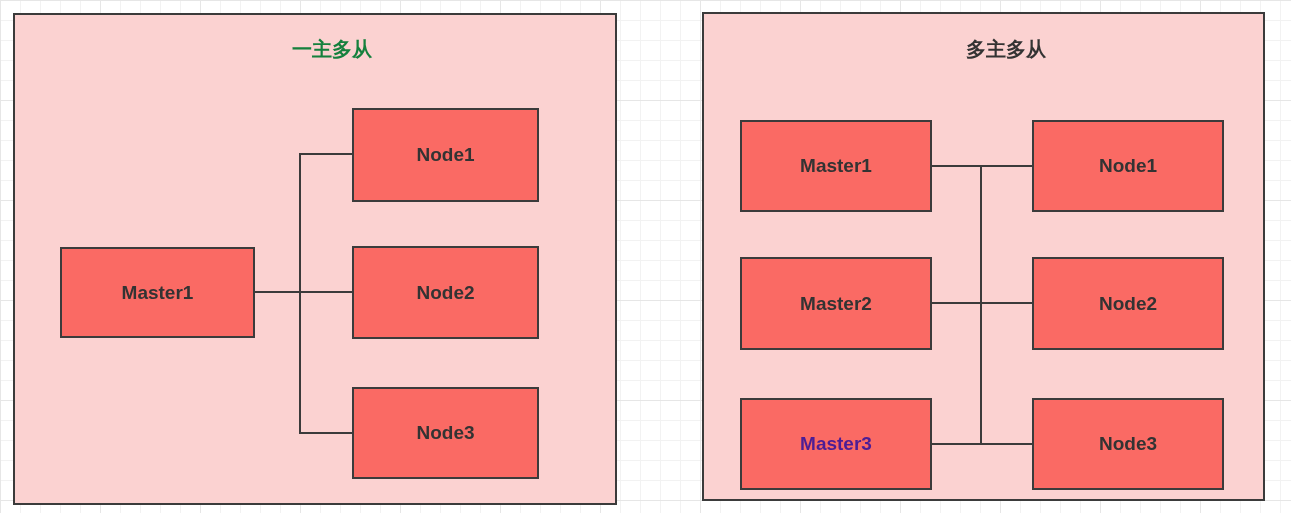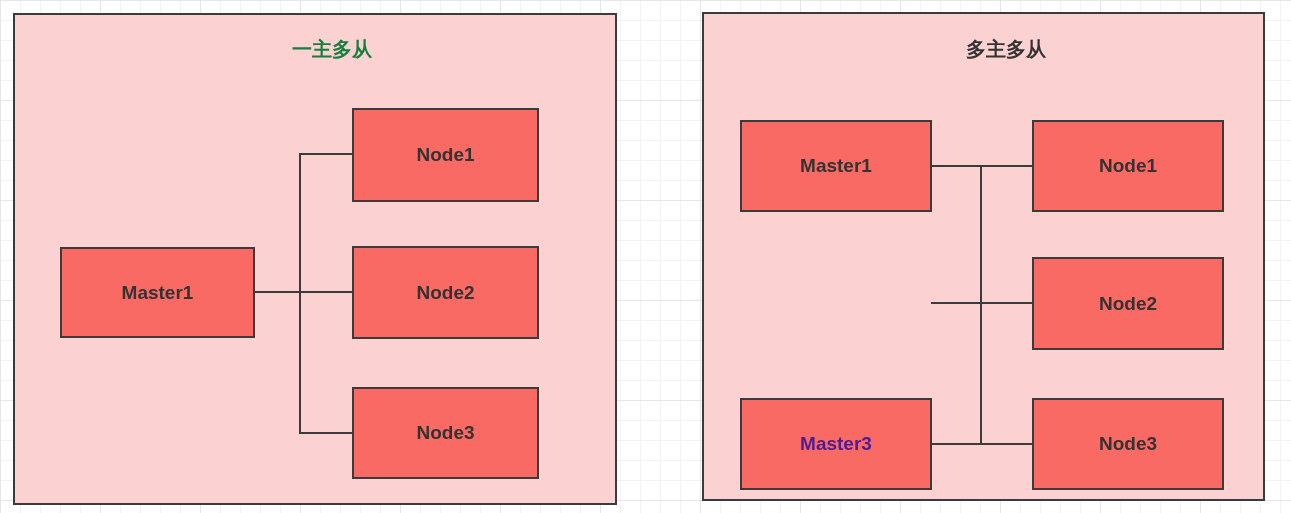--- a/index.html
+++ b/index.html
@@ -79,20 +79,23 @@
     <svg class="edges" width="559" height="485">
         <line x1="228" y1="152" x2="328" y2="152" stroke="#3b3b3b" stroke-width="2" stroke-linecap="square"></line>
         <line x1="228" y1="289" x2="328" y2="289" stroke="#3b3b3b" stroke-width="2" stroke-linecap="square"></line>
         <line x1="228" y1="430" x2="328" y2="430" stroke="#3b3b3b" stroke-width="2" stroke-linecap="square"></line>
         <line x1="277" y1="152" x2="277" y2="430" stroke="#3b3b3b" stroke-width="2" stroke-linecap="square"></line>
       </svg>
     <div class="panel-title" style="left: 282px; top: 25px; color: rgb(51, 51, 51); margin-left: 20px;">多主多从</div>
   <div class="node" style="left: 36px; top: 106px; width: 192px; height: 92px; background: rgb(250, 106, 100); border-color: rgb(59, 59, 59); color: rgb(51, 51, 51);">
         <span>Master1</span>
       </div>
+      <div class="node" style="left: 36px; top: 243px; width: 192px; height: 93px; background: rgb(250, 106, 100); border-color: rgb(59, 59, 59); color: rgb(51, 51, 51);">
+        <span>Master2</span>
+      </div>
       <div class="node" style="left: 36px; top: 384px; width: 192px; height: 92px; background: rgb(250, 106, 100); border-color: rgb(59, 59, 59); color: #4c1d95;">
         <span>Master3</span>
       </div>
       <div class="node" style="left: 328px; top: 106px; width: 192px; height: 92px; background: rgb(250, 106, 100); border-color: rgb(59, 59, 59); color: rgb(51, 51, 51);">
         <span>Node1</span>
       </div>
       <div class="node" style="left: 328px; top: 243px; width: 192px; height: 93px; background: rgb(250, 106, 100); border-color: rgb(59, 59, 59); color: rgb(51, 51, 51);">
         <span>Node2</span>
       </div>
       <div class="node" style="left: 328px; top: 384px; width: 192px; height: 92px; background: rgb(250, 106, 100); border-color: rgb(59, 59, 59); color: rgb(51, 51, 51);">

